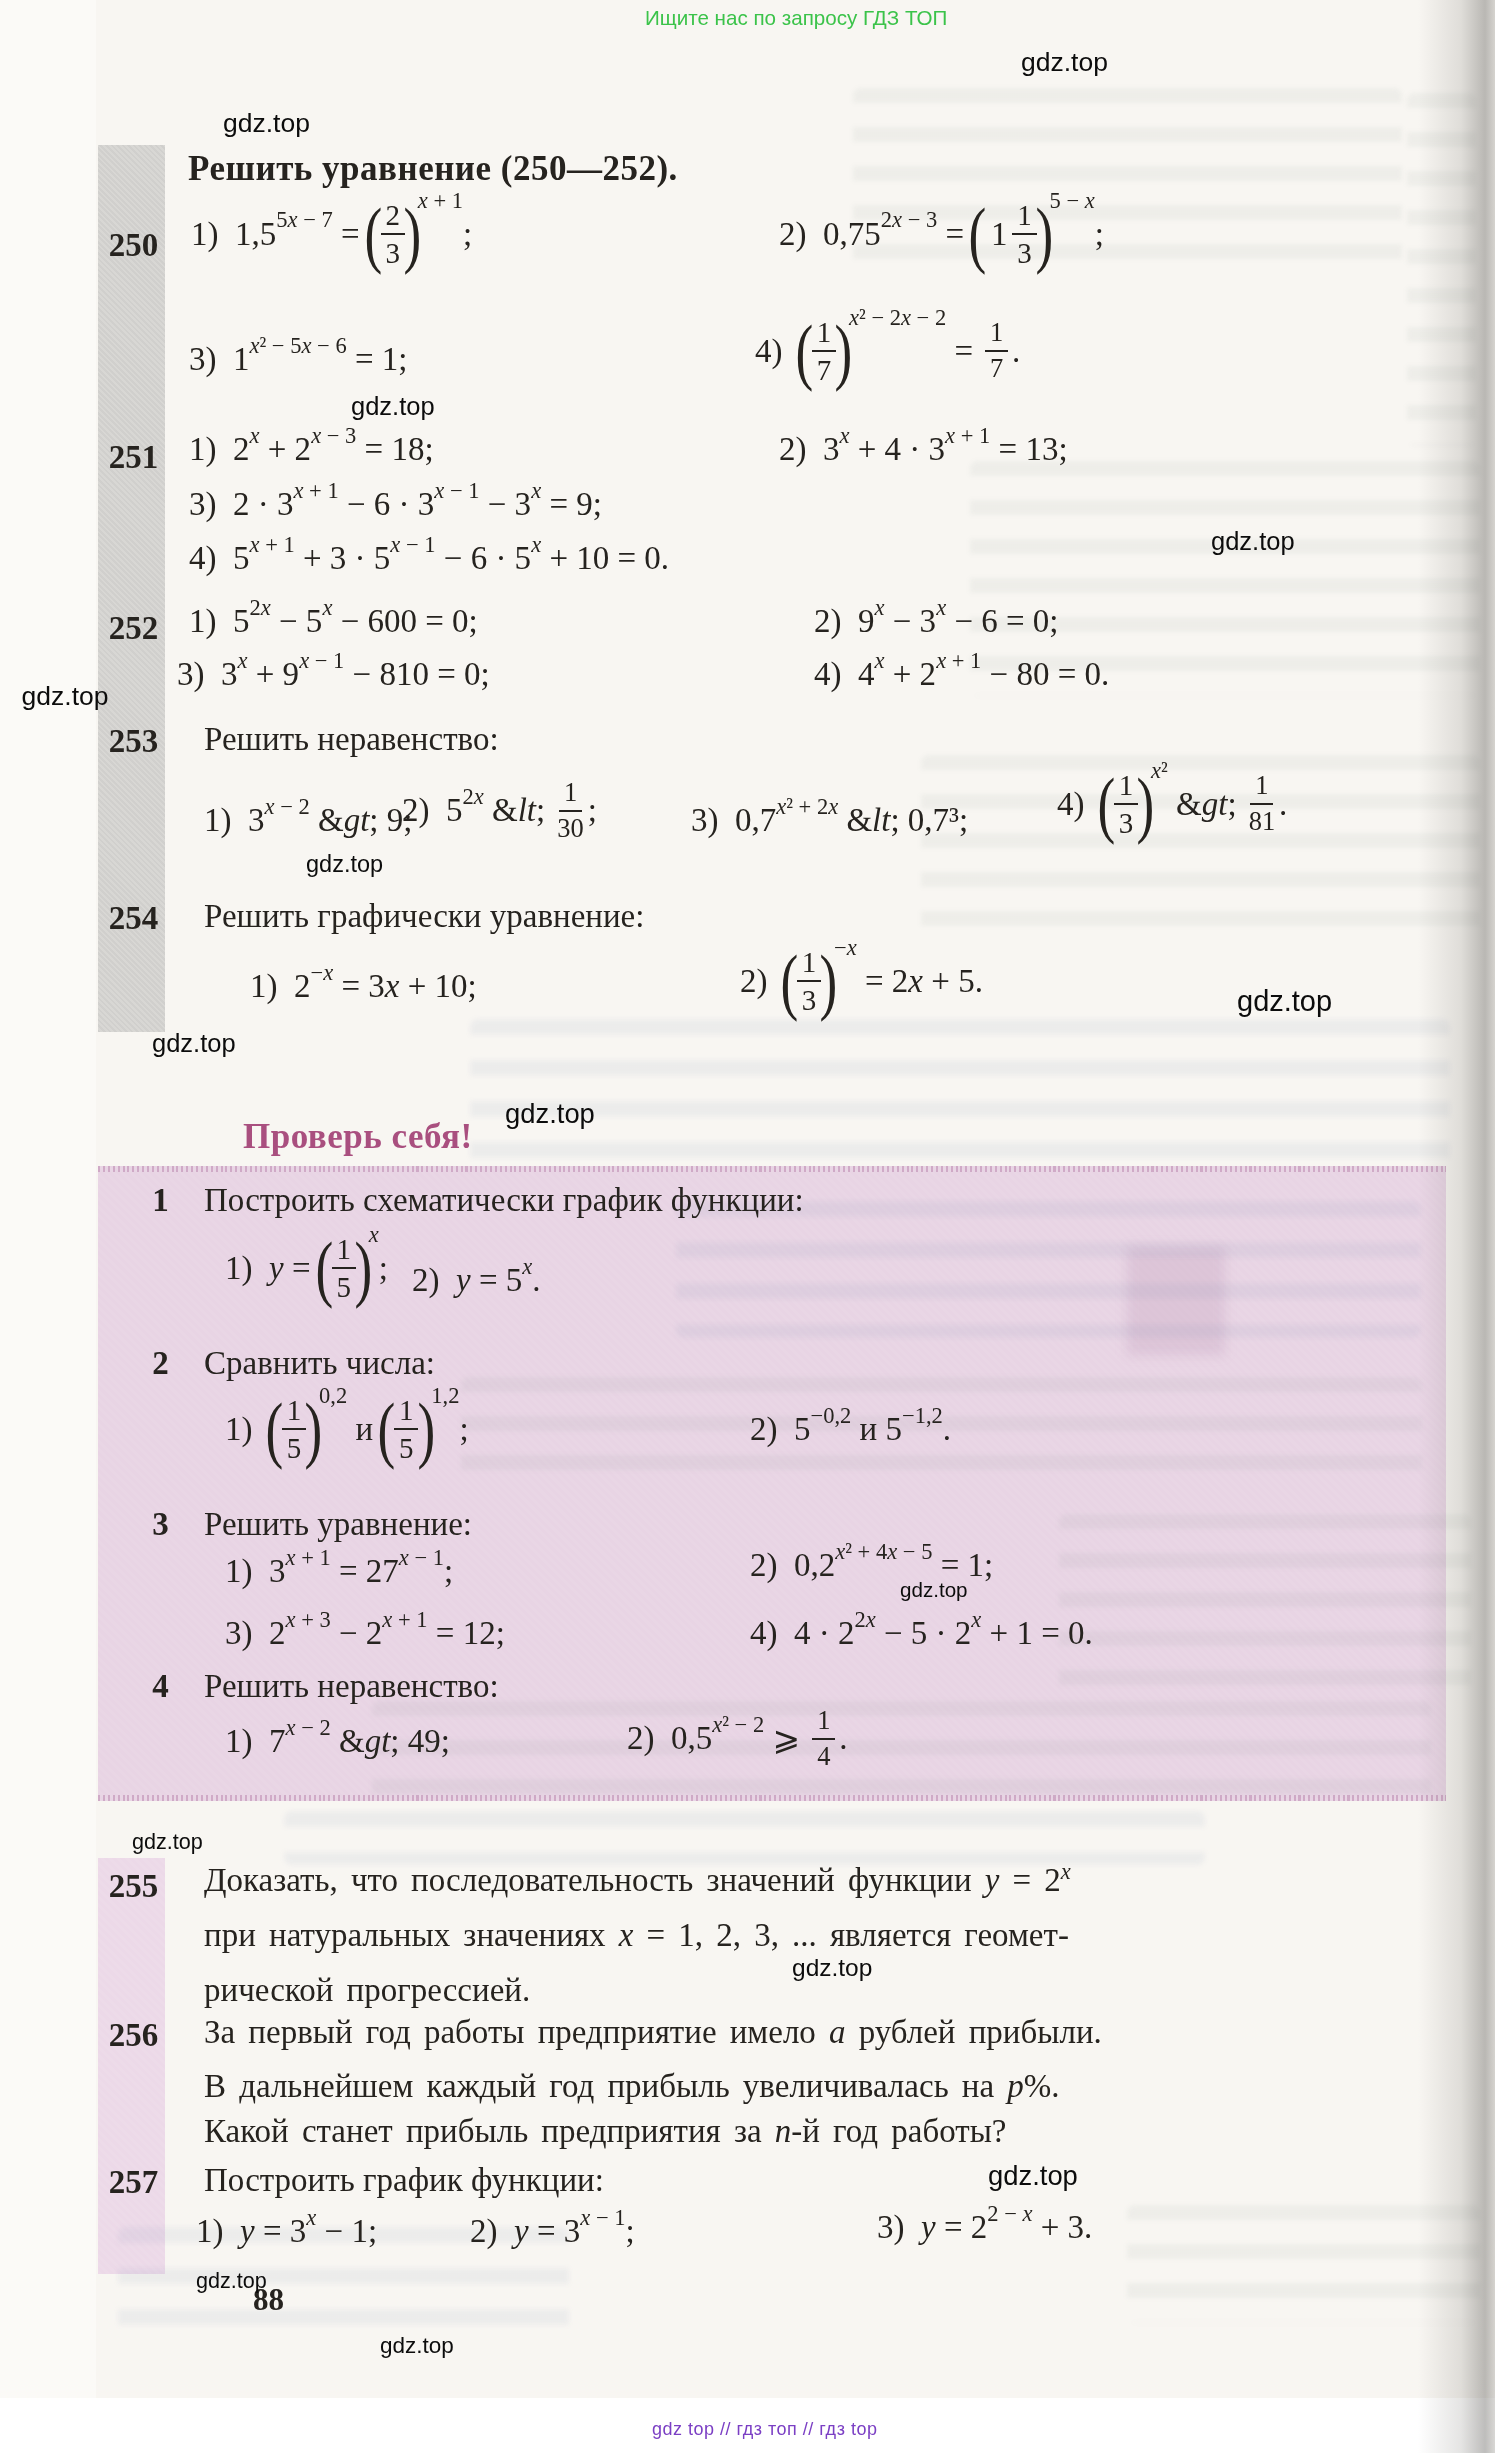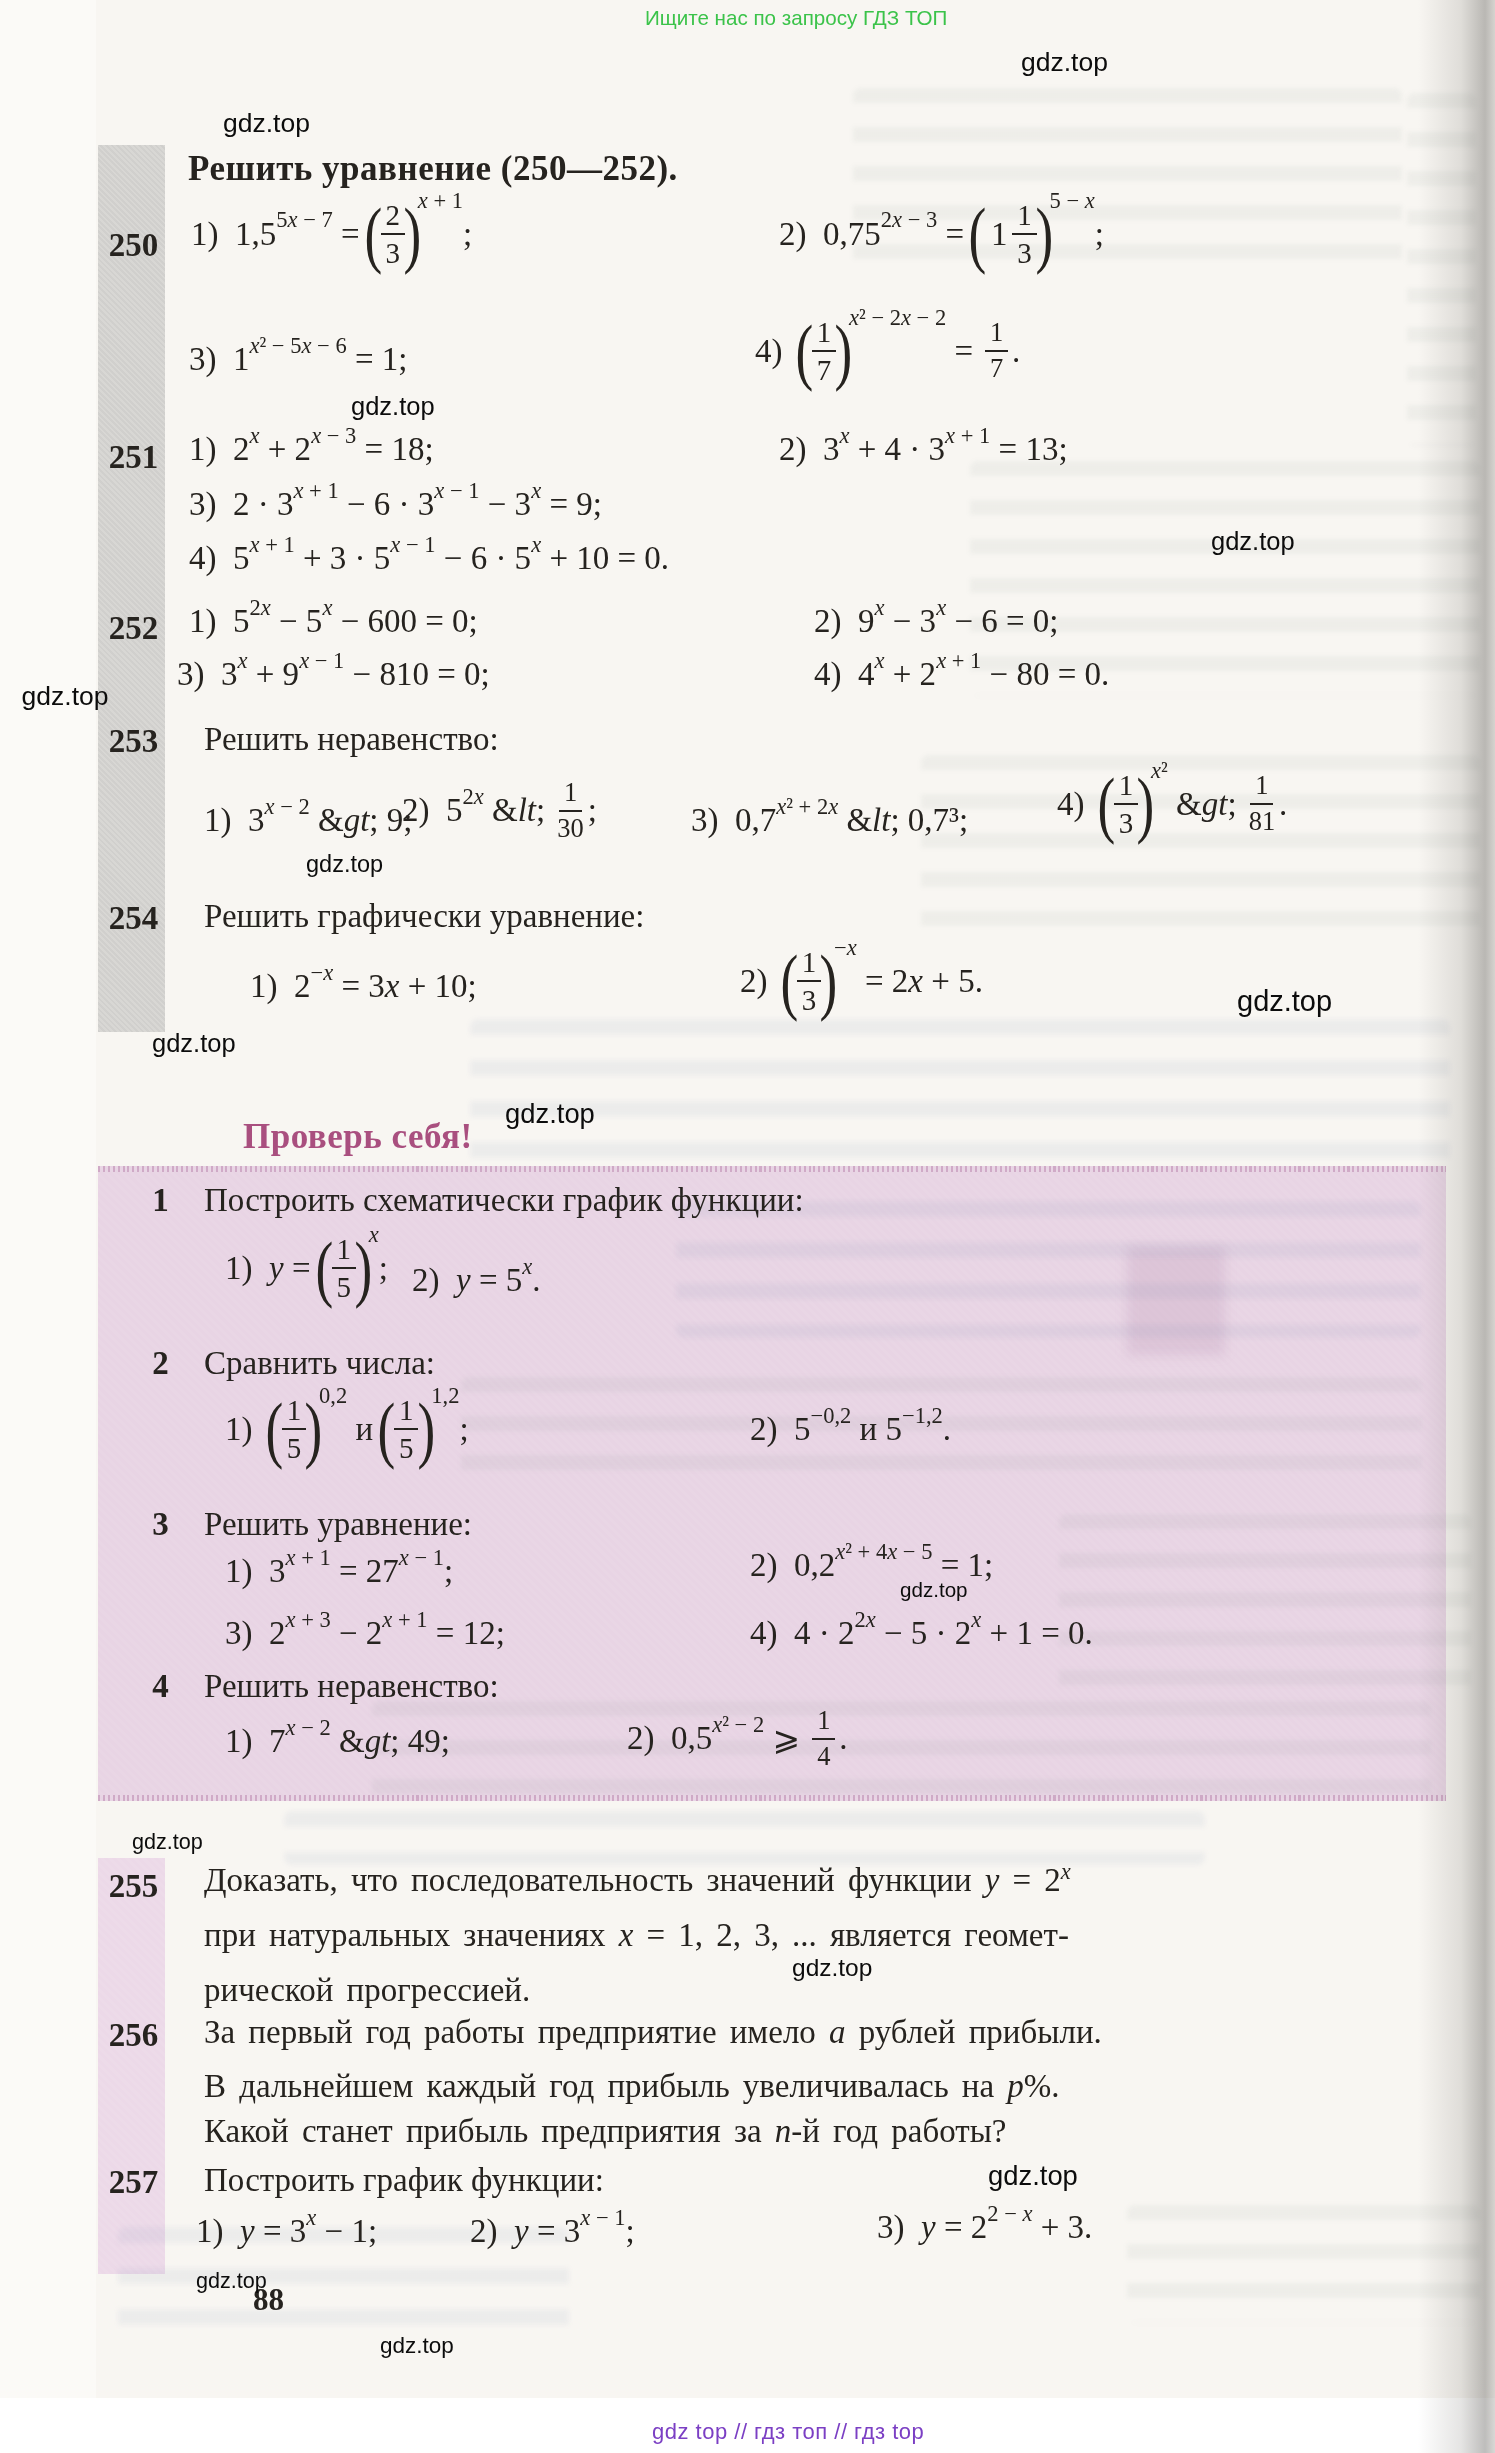--- a/index.html
+++ b/index.html
@@ -43,21 +43,21 @@
   .frac{display:inline-flex;flex-direction:column;align-items:center;line-height:1.05;}
   .fn{border-bottom:2.5px solid #26231f;padding:0 4.9px 2.9px;}
   .fd{padding-top:2.9px;}
   .frac.bg{font-size:29px;margin:0 2px;}
   .frac.sm{font-size:26.5px;margin:0 3.9px;}
 
   .wm{position:absolute;font-family:"Liberation Sans",sans-serif;color:#0c0c0c;white-space:nowrap;}
   .promo{position:absolute;left:645px;top:5.9px;font-family:"Liberation Sans",sans-serif;
          font-size:20.6px;color:#3bc34a;white-space:nowrap;}
   .footer{position:absolute;left:652px;top:2419px;font-family:"Liberation Sans",sans-serif;
-         font-size:22px;color:#7b3fc4;letter-spacing:0.5px;white-space:nowrap;}
+         font-size:18px;color:#7b3fc4;letter-spacing:0.5px;white-space:nowrap;}
 </style>
 </head>
 <body>
 
 <div id="page">
 
   <div class="leftmargin"></div>
   <div class="band" style="top:145px;height:887px;"></div>
   <div class="pinkbox"></div>
   <div class="pinkband"></div>

